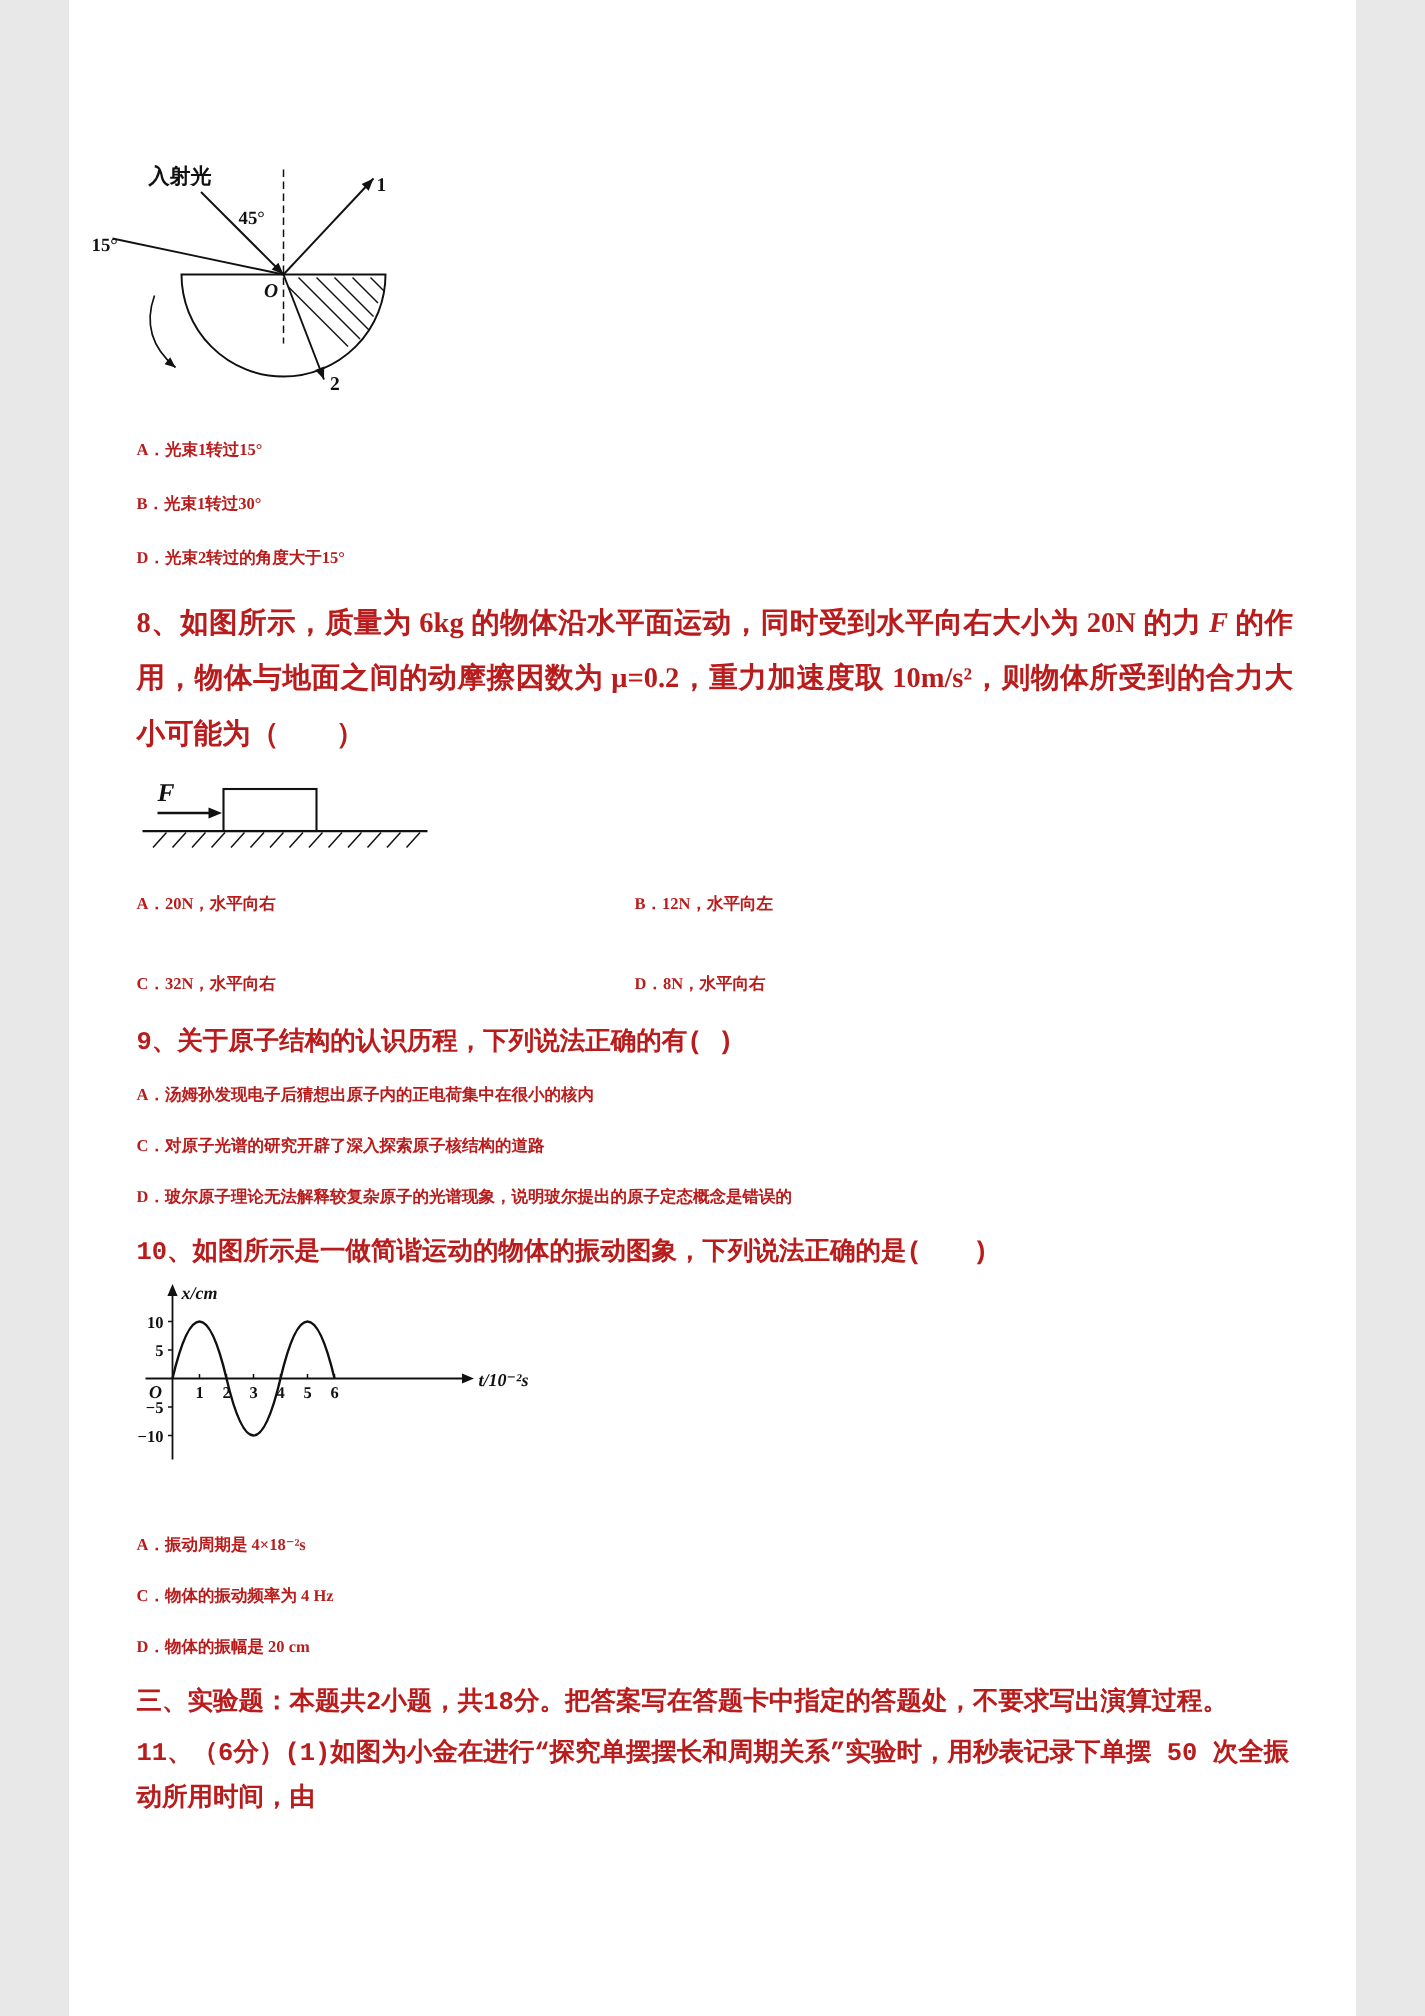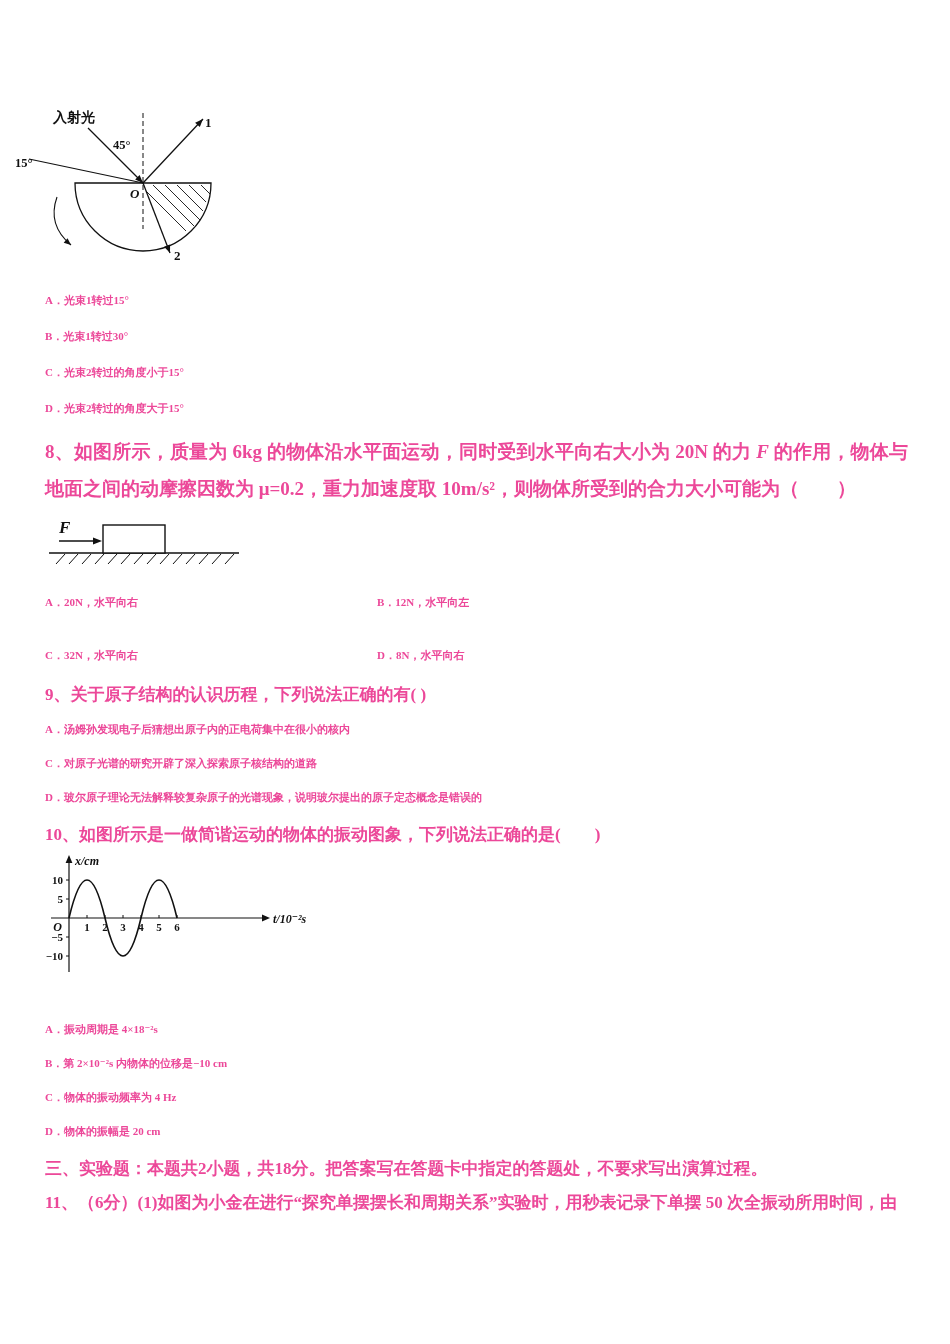--- a/index.html
+++ b/index.html
@@ -1,29 +1,29 @@
 <!DOCTYPE html>
 <html><head>
 <meta charset="utf-8">
 <style>
   * { margin:0; padding:0; box-sizing:border-box; }
   html,body { background:#e8e8e8; }
   .page {
-    width:950px; height:1344px; margin:0 auto; background:#ffffff;
-    font-family:"Liberation Serif","DejaVu Serif",serif; color:#ec4899;
+    width:858px; height:1344px; margin:0 auto; background:#ffffff;
+    font-family:"Liberation Serif","DejaVu Serif",serif; color:#b91c1c;
     position:relative; overflow:hidden;
   }
   .content { padding:103px 42px 0 45px; }
   .opt { font-size:11px; font-weight:600; line-height:22px; margin-bottom:14px; }
   .opt-tight { margin-bottom:12px; }
   .stem {
     font-size:19px; font-weight:600; line-height:37px; text-align:justify;
     max-width:865px; margin-top:4px;
   }
-  .stem2 { font-size:17px; font-weight:600; line-height:30px; max-width:865px; }
+  .stem2 { font-size:17px; font-weight:600; line-height:30px; max-width:865px;font-family:Liberation Mono, monospace; }
   .it { font-style:italic; }
   .optics { display:block; margin:0 0 16px -32px; }
   .force  { display:block; margin:6px 0 20px 2px; }
   .shm    { display:block; margin:2px 0 26px -12px; }
   .opt-grid {
     display:grid; grid-template-columns:332px auto; row-gap:31px;
     margin:0 0 14px 0;
   }
   .q9 { margin-bottom:8px; }
   .sec-heading { margin-top:0; }
@@ -60,21 +60,20 @@
       <text x="40" y="19" font-size="14">入射光</text>
       <text x="100" y="46" font-size="12.5">45°</text>
       <text x="2" y="64" font-size="12.5">15°</text>
       <text x="192" y="24" font-size="13">1</text>
       <text x="117" y="95" font-size="13" class="it">O</text>
       <text x="161" y="157" font-size="13">2</text>
     </svg>
 
     <div class="opt">A．光束1转过15°</div>
     <div class="opt">B．光束1转过30°</div>
-    <div class="opt">C．光束2转过的角度小于15°</div>
     <div class="opt">D．光束2转过的角度大于15°</div>
 
     <p class="stem"><span>8、如图所示，质量为 6kg 的物体沿水平面运动，同时受到水平向右大小为 20N 的力 </span><span class="it">F</span><span> 的作用，物体与地面之间的动摩擦因数为 μ=0.2，重力加速度取 10m/s²，则物体所受到的合力大小可能为（　　）</span></p>
 
     <svg class="force" width="200" height="58" viewBox="0 0 200 58">
       <line x1="2" y1="40" x2="192" y2="40" stroke="#111" stroke-width="1.5"></line>
       <g stroke="#111" stroke-width="1">
         <line x1="18" y1="41" x2="9" y2="51"></line>
         <line x1="31" y1="41" x2="22" y2="51"></line>
         <line x1="44" y1="41" x2="35" y2="51"></line>
@@ -142,21 +141,20 @@
       <text x="72" y="79" font-size="11" text-anchor="middle">2</text>
       <text x="90" y="79" font-size="11" text-anchor="middle">3</text>
       <text x="108" y="79" font-size="11" text-anchor="middle">4</text>
       <text x="126" y="79" font-size="11" text-anchor="middle">5</text>
       <text x="144" y="79" font-size="11" text-anchor="middle">6</text>
 
       <path d="M36 66 Q45 28 54 28 Q63 28 72 66 Q81 104 90 104 Q99 104 108 66 Q117 28 126 28 Q135 28 144 66" fill="none" stroke="#111" stroke-width="1.6"></path>
     </svg>
 
     <div class="opt opt-tight">A．振动周期是 4×18⁻²s</div>
-    <div class="opt opt-tight">B．第 2×10⁻²s 内物体的位移是−10 cm</div>
     <div class="opt opt-tight">C．物体的振动频率为 4 Hz</div>
     <div class="opt opt-tight">D．物体的振幅是 20 cm</div>
 
     <div class="stem2 sec-heading">三、实验题：本题共2小题，共18分。把答案写在答题卡中指定的答题处，不要求写出演算过程。</div>
 
     <div class="stem2 q11">11、（6分）(1)如图为小金在进行“探究单摆摆长和周期关系”实验时，用秒表记录下单摆 50 次全振动所用时间，由</div>
 
   </div>
 </div>
 

